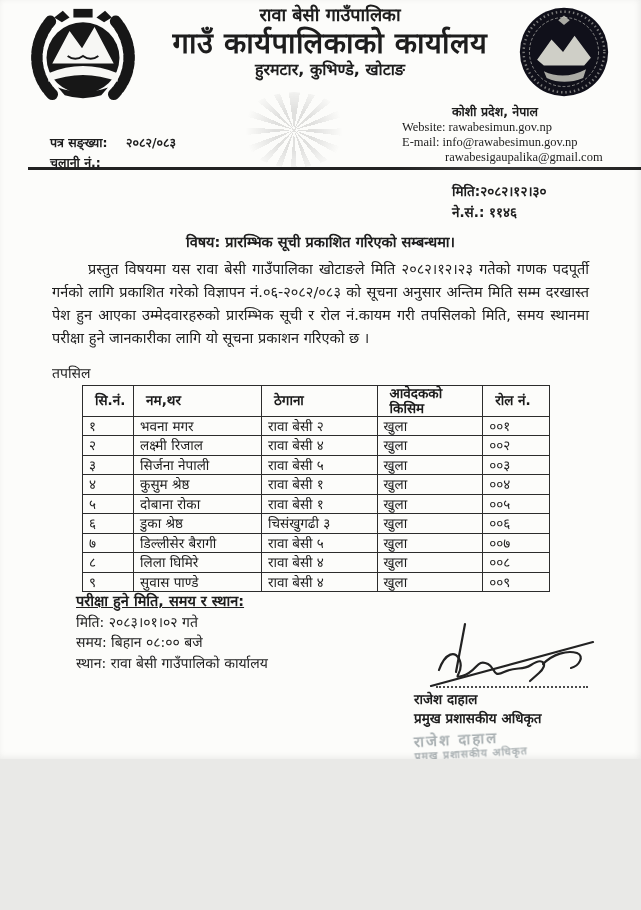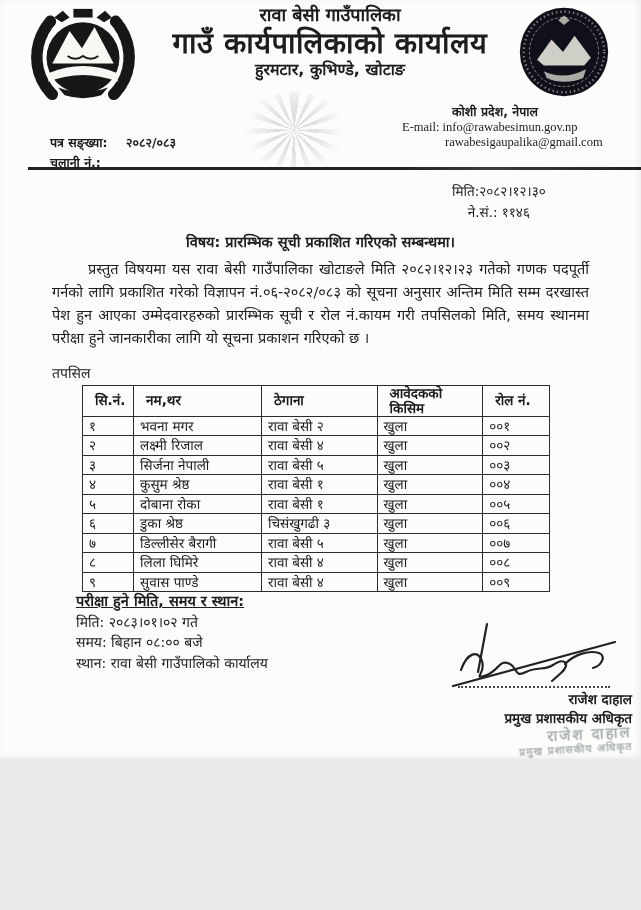--- a/index.html
+++ b/index.html
@@ -27,38 +27,38 @@
   .meta-left{position:absolute;left:50px;top:133px;font-size:12.5px;font-weight:700;line-height:1.6;}
   .meta-left .num{margin-left:14px;font-weight:700;}
   .rule{position:absolute;left:28px;right:0;top:167px;height:3px;
         background:linear-gradient(90deg,#222 60%,#3c3c3c 75%,#222);}
   .watermark{position:absolute;left:238px;top:92px;width:112px;height:76px;opacity:.16;filter:blur(.4px);}
   .watermark .wm-blob{width:100%;height:100%;border-radius:50%;
      background:repeating-conic-gradient(#555 0 9deg,transparent 9deg 22deg);
      -webkit-mask-image:radial-gradient(circle,#000 30%,transparent 72%);
              mask-image:radial-gradient(circle,#000 30%,transparent 72%);}
   
-  .date-block{position:absolute;left:452px;top:181px;font-size:13.5px;font-weight:400;line-height:1.55;text-align:center;}
+  .date-block{position:absolute;left:452px;top:181px;font-size:13.5px;font-weight:700;line-height:1.55;}
   
   .subject{position:absolute;left:0;top:231px;width:100%;text-align:center;font-size:14.5px;font-weight:700;}
   .body-text{position:absolute;left:52px;top:258px;width:537px;
              font-size:14.5px;line-height:1.58;text-align:justify;text-indent:36px;margin:0;}
   .tapasil{position:absolute;left:52px;top:363px;font-size:14px;}
   
   table.roster{position:absolute;left:82px;top:385px;width:468px;border-collapse:collapse;
                font-size:13.5px;color:#1b1b1b;}
   table.roster th,table.roster td{border:1.4px solid #2c2c2c;padding:0 6px;height:18.5px;
                text-align:left;font-weight:400;vertical-align:middle;line-height:1.1;}
   table.roster th{font-weight:700;padding-left:12px;}
   .c-sn{width:33px;} .c-name{width:145px;} .c-addr{width:123px;} .c-type{width:104px;} .c-roll{width:63px;}
   
   .exam{position:absolute;left:76px;top:591px;font-size:14px;line-height:1.45;}
   .exam .h{font-weight:700;text-decoration:underline;font-size:14.5px;}
   
-  .sig{position:absolute;left:436px;top:620px;width:196px;text-align:right;}
+  .sig{position:absolute;left:414px;top:620px;width:196px;text-align:left;}
   .sig svg{display:block;margin:0 auto;}
   .dotline{width:152px;margin:-6px auto 2px;border-bottom:2px dotted #4a4a4a;}
   .sig-name{font-size:13.5px;font-weight:600;}
   .sig-title{font-size:13.5px;font-weight:700;margin-top:1px;}
   .ghost{transform:rotate(-3deg);color:#8e979b;opacity:.75;filter:blur(.3px);margin-top:-1px;}
   .ghost .g1{font-size:15px;font-weight:700;letter-spacing:2px;}
   .ghost .g2{font-size:10.5px;font-weight:700;letter-spacing:1px;margin-top:-2px;}
   .bottom-rule{position:absolute;left:55px;top:799px;width:546px;height:2px;
                background:linear-gradient(90deg,#4a4a4a,#2e2e2e 40%,#555);opacity:.85;}
 </style>
@@ -95,20 +95,21 @@
     <path d="M44 17 l6 -5 6 5 -6 5 z" fill="#ddddd2" opacity=".75"></path>
   </svg>
 
   <div class="watermark">
       <div class="wm-blob"></div>
     </div>
 
   <div class="province">कोशी प्रदेश, नेपाल</div>
 
   <div class="contact">
+    <div>Website: rawabesimun.gov.np</div>
     <div>E-mail: info@rawabesimun.gov.np</div>
     <div class="indent">rawabesigaupalika@gmail.com</div>
   </div>
 
   <div class="meta-left">
     <div>
       <span>पत्र सङ्ख्या:</span>
       <span class="num">२०८२/०८३</span>
     </div>
     <div>चलानी नं.:</div>

